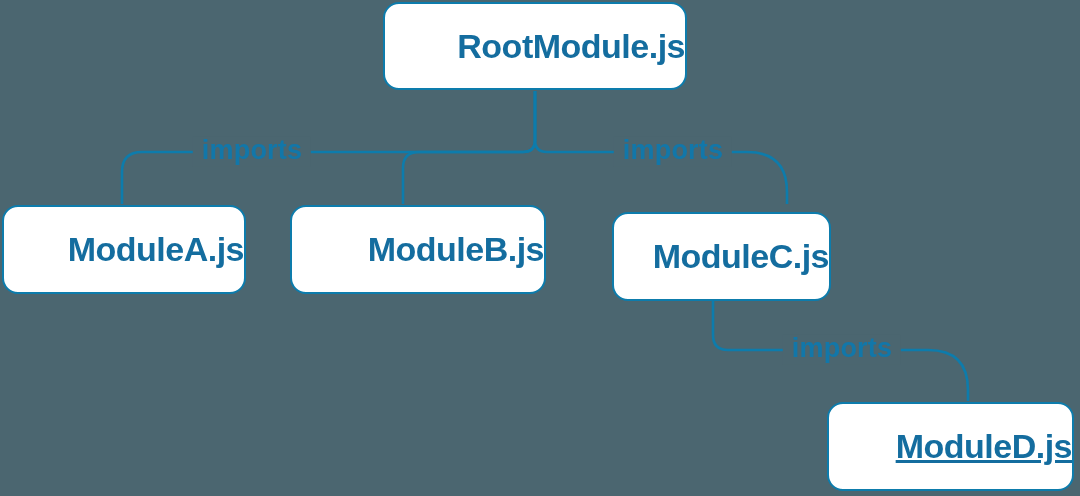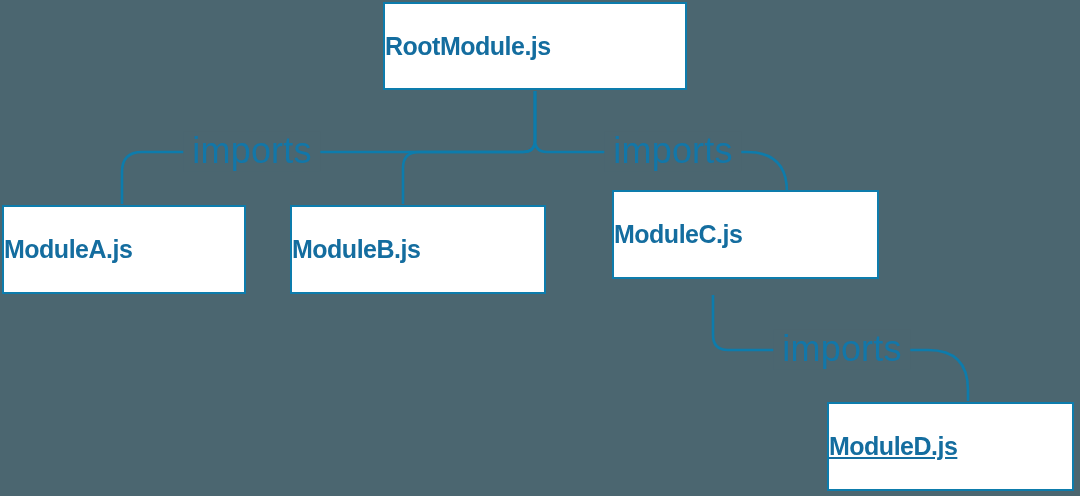--- a/index.html
+++ b/index.html
@@ -26,37 +26,37 @@
   }
   .edges path{
     fill:none;
     stroke:var(--line);
     stroke-width:2.6;
   }
   .node{
     position:absolute;
     background:var(--node-bg);
     border:2.6px solid var(--line);
-    border-radius:0;
+    border-radius:16px;
     display:flex;
     align-items:center;
-    justify-content:flex-start;
+    justify-content:flex-end;
     color:var(--node-text);
-    font-size:25px;
+    font-size:34px;
     font-weight:600;
     letter-spacing:-0.5px;
     white-space:nowrap;
   }
   .edge-label{
     position:absolute;
     transform:translate(-50%,-50%);
     background:var(--bg);
     color:var(--label-text);
-    font-size:36px;
-    font-weight:400;
+    font-size:27px;
+    font-weight:700;
     letter-spacing:0.2px;
     padding:0 9px;
     line-height:1.1;
     white-space:nowrap;
   }
 </style>
 </head>
 <body>
 
 <div class="canvas">
@@ -73,21 +73,21 @@
   </div>
 
   <div class="node" style="left:290px;top:205px;width:256px;height:89px;">
     <span>ModuleB.js</span>
   </div>
 
   <div class="node" style="left:2px;top:205px;width:244px;height:89px;">
     <span>ModuleA.js</span>
   </div>
 
-  <div class="node" style="left:612px;top:190px;width:267px;height:89px;">
+  <div class="node" style="left:612px;top:212px;width:219px;height:89px;">
     <span>ModuleC.js</span>
   </div>
 
   <div class="node" style="left:827px;top:402px;width:247px;height:89px;text-decoration:underline;">
     <span>ModuleD.js</span>
   </div>
 
   <div class="edge-label" style="left:252px;top:151px;">imports</div>
 
   <div class="edge-label" style="left:673px;top:151px;">imports</div>

